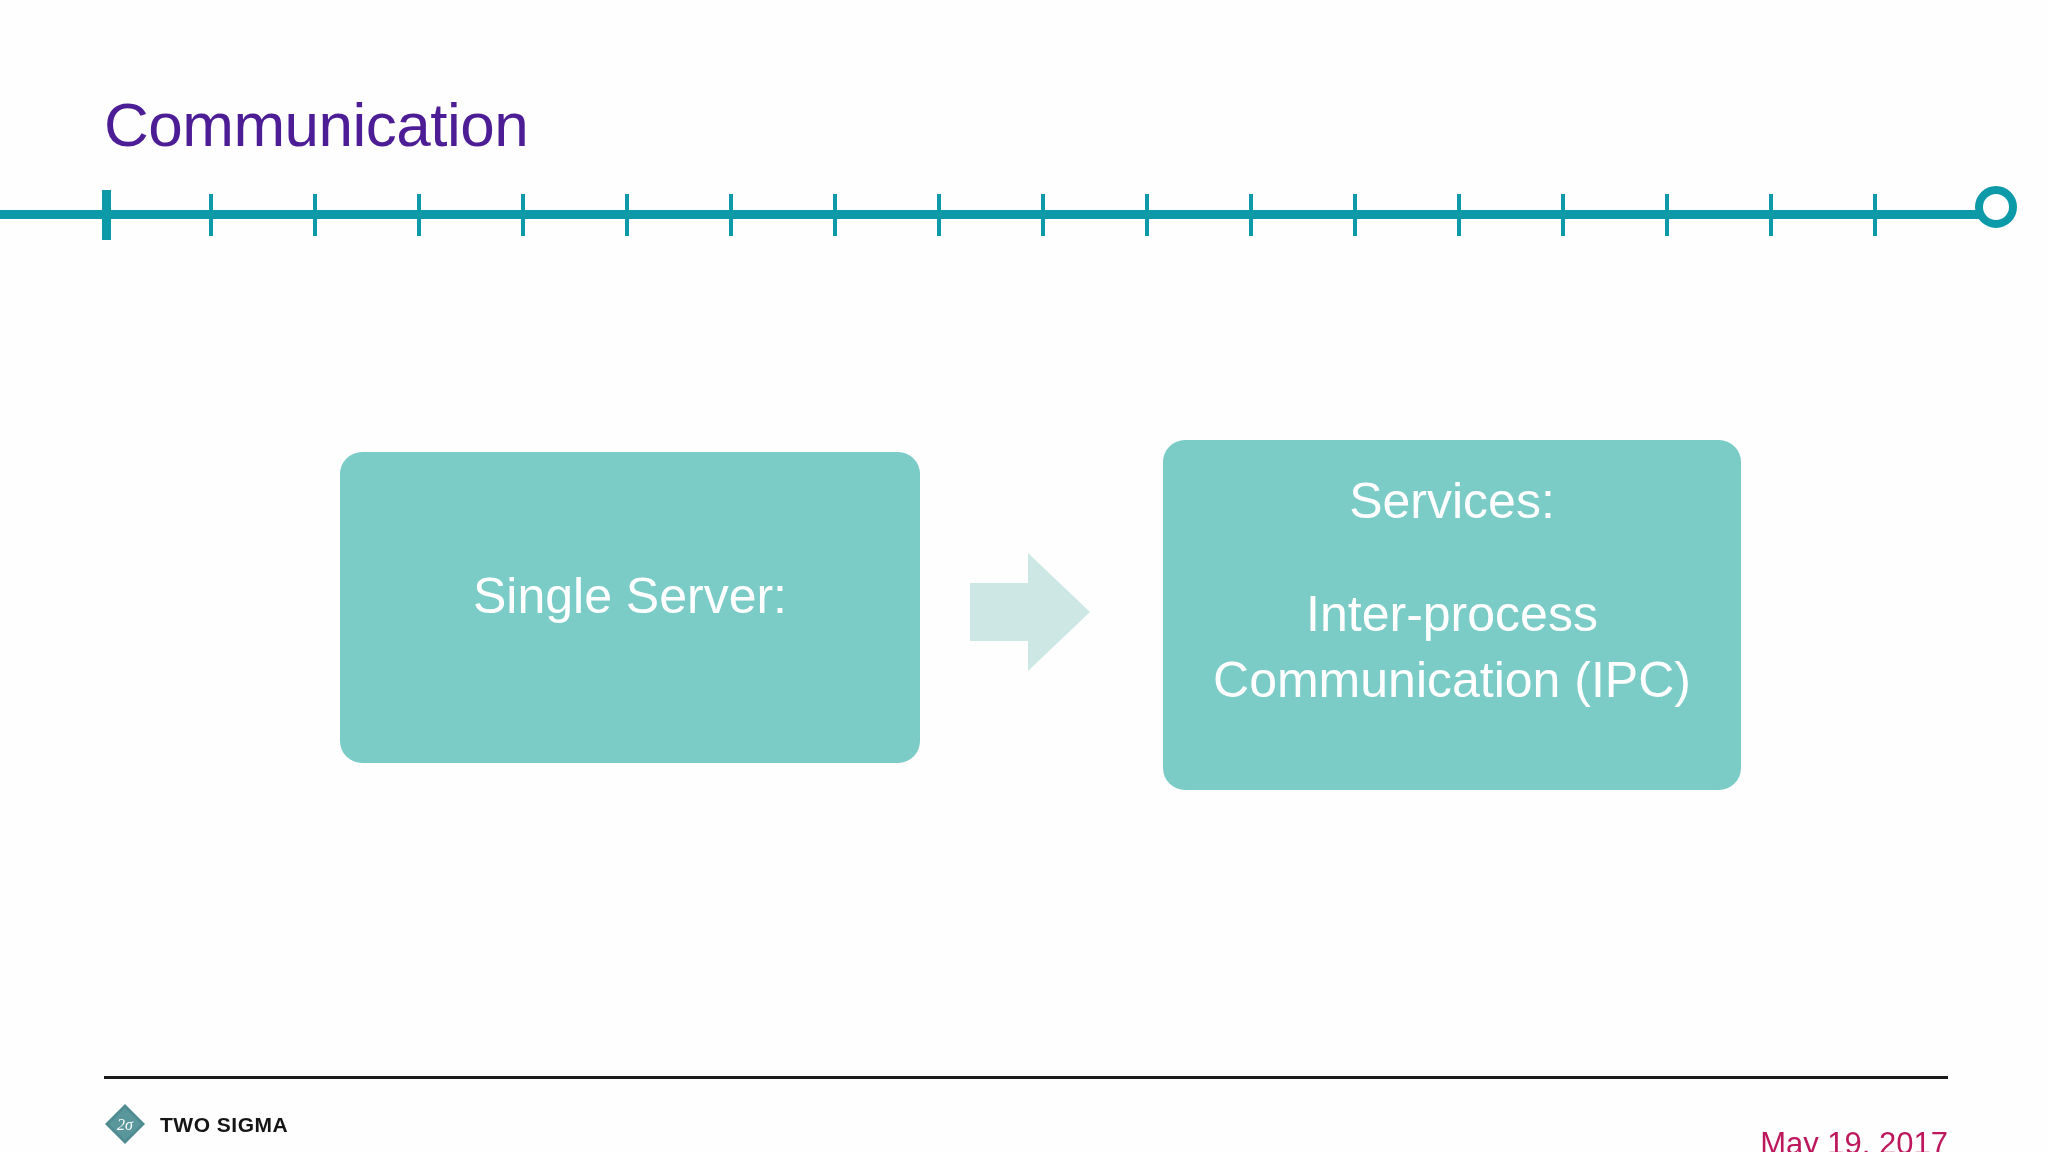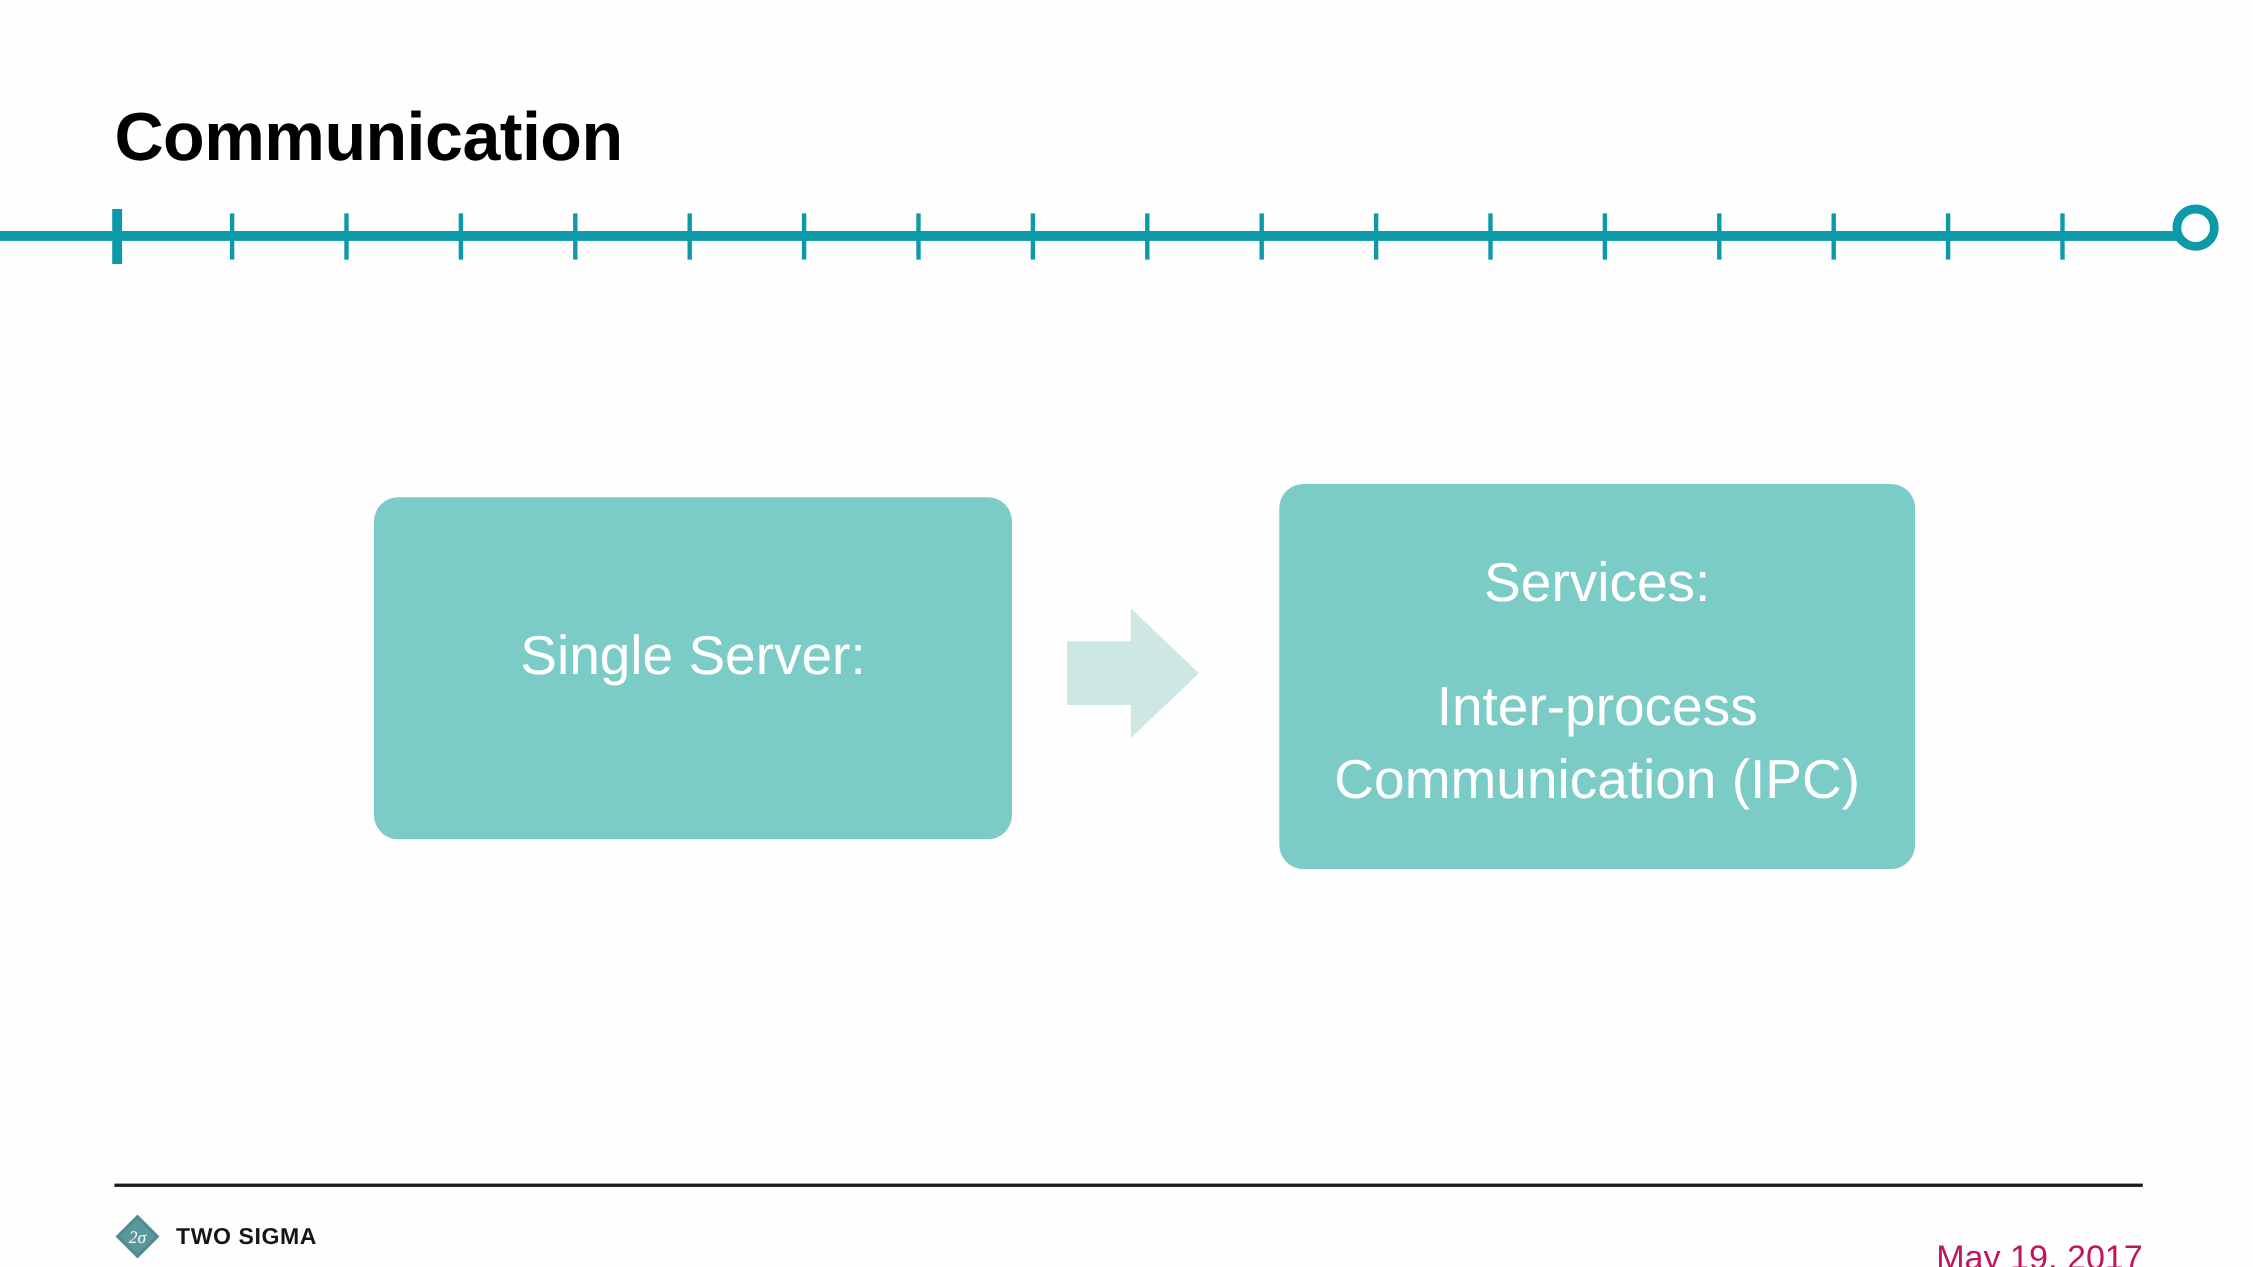--- a/index.html
+++ b/index.html
@@ -15,22 +15,22 @@
     font-family: "Liberation Sans", sans-serif;
     background: #fefefe;
   }
 
   
   .slide-title {
     position: absolute;
     left: 104px;
     top: 92px;
     font-size: 62px;
-    font-weight: bold;
-    color: #000000;
+    font-weight: normal;
+    color: #4c1d95;
     letter-spacing: -0.5px;
     line-height: 1.05;
     white-space: nowrap;
   }
 
   
   .timeline {
     position: absolute;
     left: 0;
     top: 186px;
@@ -108,21 +108,21 @@
     height: 311px;
   }
   #box-right {
     left: 1163px;
     top: 440px;
     width: 578px;
     height: 350px;
     justify-content: flex-start;
     padding-top: 28px;
   }
-  #box-right .line-head { margin-bottom: 30px; margin-top: 28px; }
+  #box-right .line-head { margin-bottom: 30px; }
 
   .flow-arrow {
     position: absolute;
     left: 970px;
     top: 553px;
     width: 120px;
     height: 118px;
     pointer-events: auto;
   }
 

